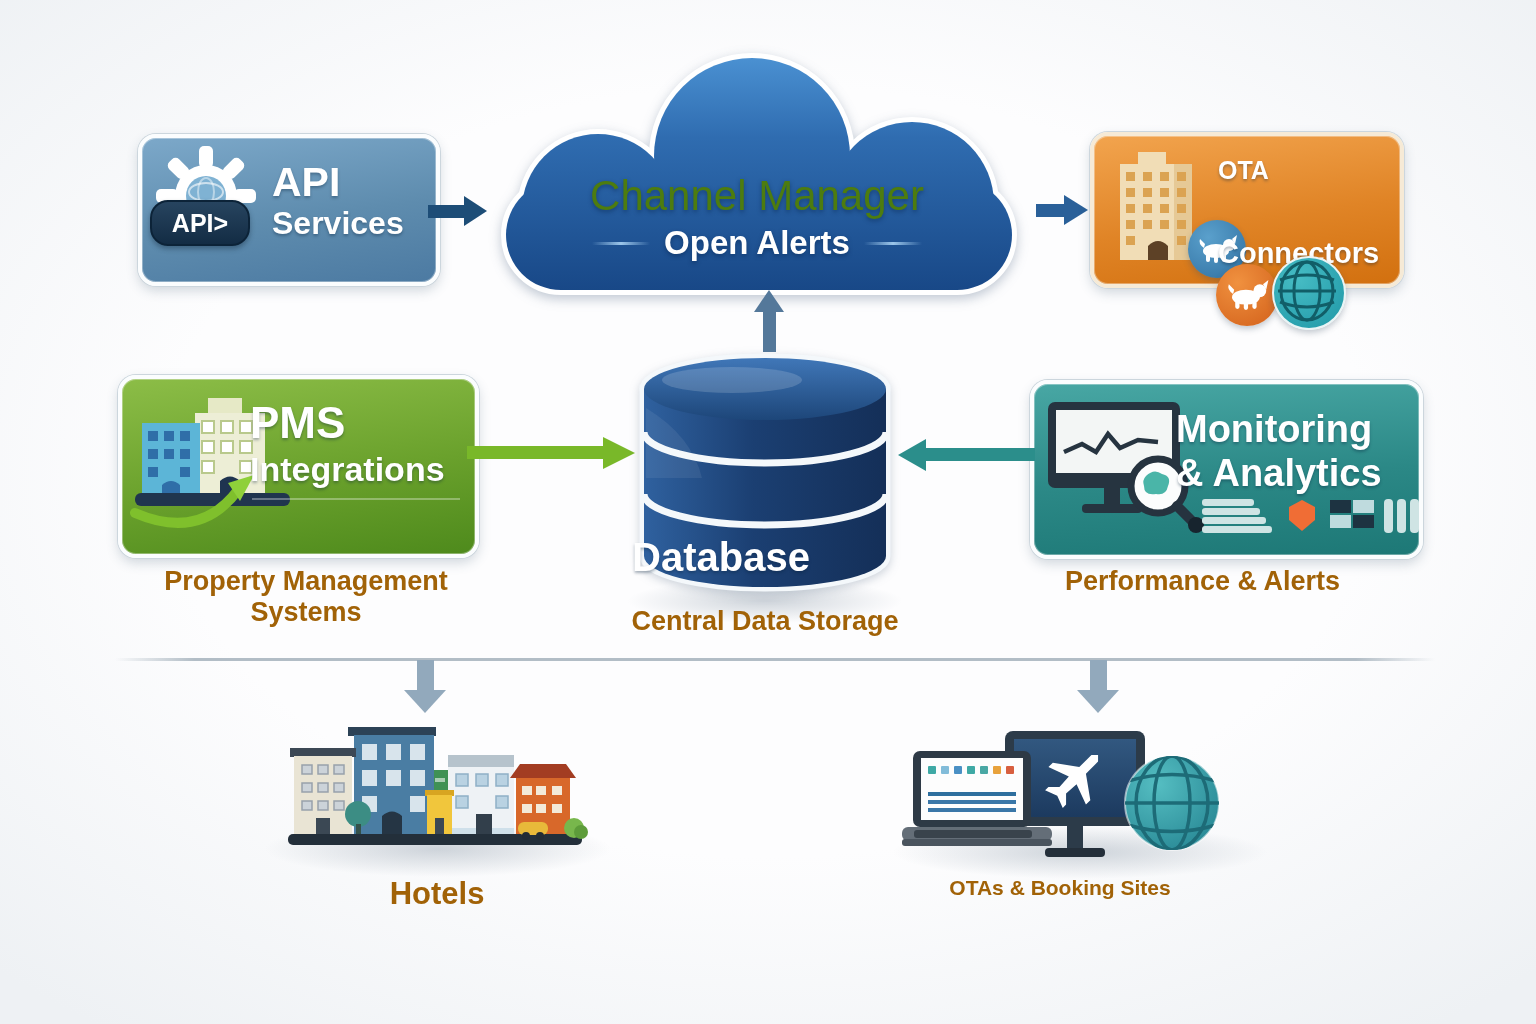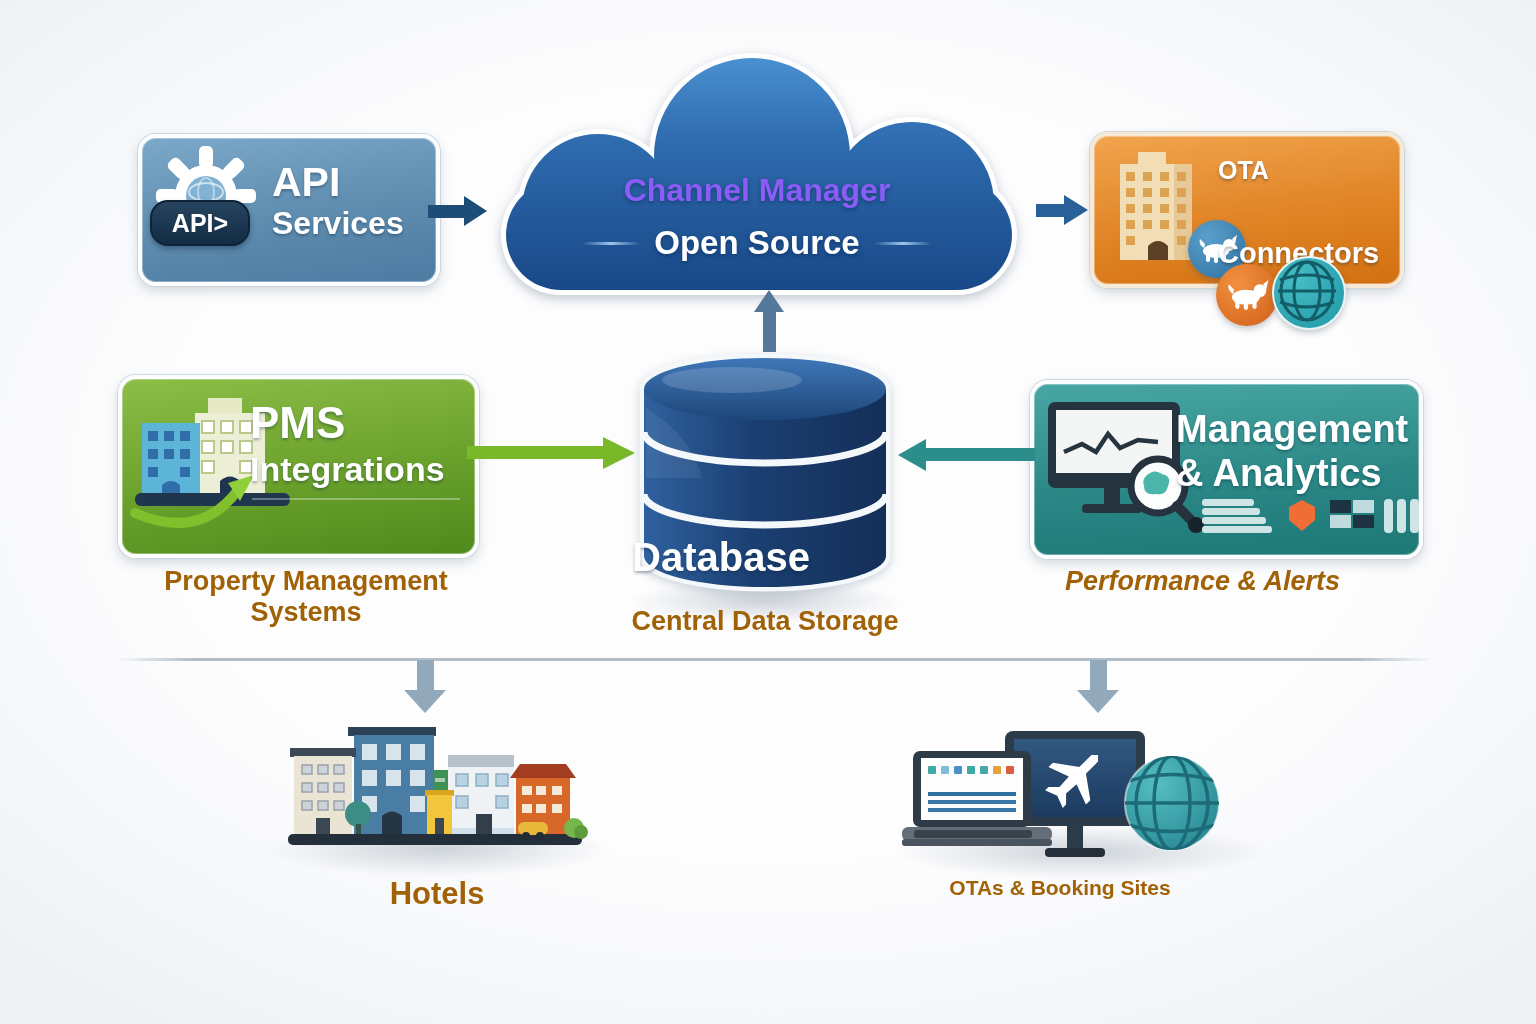--- a/index.html
+++ b/index.html
@@ -18,21 +18,21 @@
   .panel-api{background:linear-gradient(172deg,#7ca8c9 0%,#5e8cae 55%,#4c7aa2 100%);}
   .panel-ota{background:linear-gradient(172deg,#f2a44e 0%,#e08426 55%,#d2700f 100%);border-color:#f6ead6;}
   .panel-pms{background:linear-gradient(172deg,#8cbd47 0%,#6aa12c 55%,#4e8a1c 100%);}
   .panel-mon{background:linear-gradient(176deg,#48a7a4 0%,#2b8886 55%,#1d7876 100%);}
   .ptxt{position:absolute;color:#fff;font-weight:700;text-shadow:0 2px 3px rgba(10,35,60,.35);line-height:1.12;}
   
   .lbl{position:absolute;text-align:center;font-weight:700;color:#a16207;}
   
   .cloud-svg{filter:drop-shadow(0 4px 6px rgba(50,75,110,.3));}
   .cloud-title{position:absolute;left:507px;top:172px;width:500px;text-align:center;
-    color:#8b5cf6;font-size:32px;font-weight:700;text-shadow:0 2px 4px rgba(8,35,75,.5);}
+    color:#4d7c0f;font-size:42px;font-weight:400;text-shadow:0 2px 4px rgba(8,35,75,.5);}
   .cloud-sub{position:absolute;left:507px;top:224px;width:500px;display:flex;align-items:center;
     justify-content:center;gap:14px;color:#fff;font-size:33px;font-weight:700;
     text-shadow:0 2px 4px rgba(8,35,75,.5);}
   .cloud-dash{width:58px;height:3px;background:linear-gradient(90deg,rgba(150,200,240,0),#9cc6ea,rgba(150,200,240,0));}
   
   .shaft{position:absolute;}
   .head{position:absolute;width:0;height:0;}
   
   .shadow-ellipse{position:absolute;border-radius:50%;
     background:radial-gradient(ellipse at center, rgba(150,163,176,.45) 0%, rgba(150,163,176,0) 68%);}
@@ -63,21 +63,21 @@
   <g fill="url(#cg)">
     <circle cx="118" cy="158" r="76"></circle>
       <circle cx="272" cy="104" r="98"></circle>
     <circle cx="432" cy="152" r="82"></circle>
       <rect x="26" y="128" width="506" height="110" rx="55"></rect>
   </g>
 </svg>
 <div class="cloud-title">Channel Manager</div>
 <div class="cloud-sub">
   <span class="cloud-dash"></span>
-  <span>Open Source</span>
+  <span>Open Alerts</span>
   <span class="cloud-dash"></span>
 </div>
 
 <div class="panel panel-api" style="left:138px;top:134px;width:294px;height:144px;"></div>
 <svg class="abs" style="left:156px;top:146px;" width="100" height="100" viewBox="0 0 100 100">
   <g fill="#ffffff">
     <rect x="43" y="0" width="14" height="22" rx="5"></rect>
     <rect x="43" y="0" width="14" height="22" rx="5" transform="rotate(45 50 50)"></rect>
     <rect x="43" y="0" width="14" height="22" rx="5" transform="rotate(90 50 50)"></rect>
     <rect x="43" y="0" width="14" height="22" rx="5" transform="rotate(135 50 50)"></rect>
@@ -252,21 +252,21 @@
   <polyline points="18,58 36,50 50,58 62,40 74,54 92,46 112,48" stroke="#263440" stroke-width="4.5" fill="none"></polyline>
   <rect x="58" y="94" width="16" height="16" fill="#263440"></rect>
   <rect x="36" y="110" width="60" height="9" rx="4" fill="#263440"></rect>
   <g>
     <circle cx="112" cy="92" r="27" fill="#fcfdfd" stroke="#26333f" stroke-width="7"></circle>
     <path d="M100,82 q8,-8 16,-2 q10,2 6,12 q-2,10 -12,8 q-12,2 -12,-8 q-2,-6 2,-10 Z" fill="#4ab5a8"></path>
     <line x1="131" y1="112" x2="146" y2="127" stroke="#26333f" stroke-width="10" stroke-linecap="round"></line>
     <circle cx="150" cy="131" r="8" fill="#17242e"></circle>
   </g>
 </svg>
-<div class="ptxt" style="left:1176px;top:408px;font-size:38px;">Management</div>
+<div class="ptxt" style="left:1176px;top:408px;font-size:38px;">Monitoring</div>
 <div class="ptxt" style="left:1176px;top:452px;font-size:38px;">&amp; Analytics</div>
 <svg class="abs" style="left:1180px;top:492px;" width="240" height="46" viewBox="0 0 240 46">
   <g fill="#cfe4e4">
     <rect x="22" y="7" width="52" height="7" rx="3"></rect>
       <rect x="22" y="16" width="58" height="7" rx="3"></rect>
     <rect x="22" y="25" width="64" height="7" rx="3"></rect>
       <rect x="22" y="34" width="70" height="7" rx="3"></rect>
   </g>
   <polygon points="122,8 135,15 135,28 122,39 109,28 109,15" fill="#f06d35"></polygon>
   <g>
@@ -274,21 +274,21 @@
       <rect x="173" y="8" width="21" height="13" fill="#bfdbde"></rect>
     <rect x="150" y="23" width="21" height="13" fill="#bfdbde"></rect>
       <rect x="173" y="23" width="21" height="13" fill="#1d3341"></rect>
   </g>
   <g fill="#cfe4e4">
     <rect x="204" y="7" width="9" height="34" rx="4"></rect>
       <rect x="217" y="7" width="9" height="34" rx="4"></rect>
     <rect x="230" y="7" width="9" height="34" rx="4"></rect>
   </g>
 </svg>
-<div class="lbl" style="left:1030px;top:566px;width:345px;font-size:27px;font-style:italic;">Performance &amp; Alerts</div>
+<div class="lbl" style="left:1030px;top:566px;width:345px;font-size:27px;">Performance &amp; Alerts</div>
 
 <div>
   <div class="shaft" style="left:925px;top:448px;width:110px;height:13px;background:#2b8e8b;"></div>
   <div class="head" style="left:898px;top:439px;border-top:16px solid transparent;border-bottom:16px solid transparent;border-right:28px solid #2b8e8b;"></div>
 </div>
 
 <div class="divider" style="left:115px;top:658px;width:1320px;"></div>
 
 <div>
   <div class="shaft" style="left:417px;top:660px;width:17px;height:30px;background:#92a9bc;"></div>

